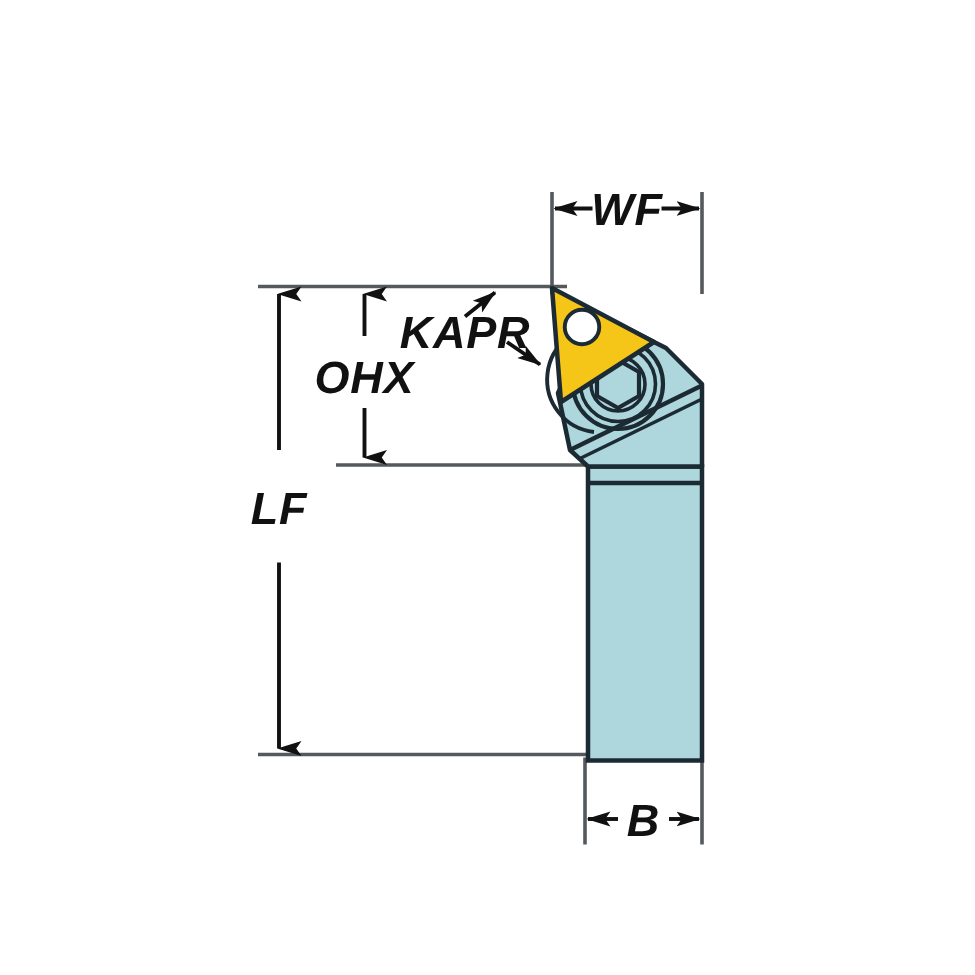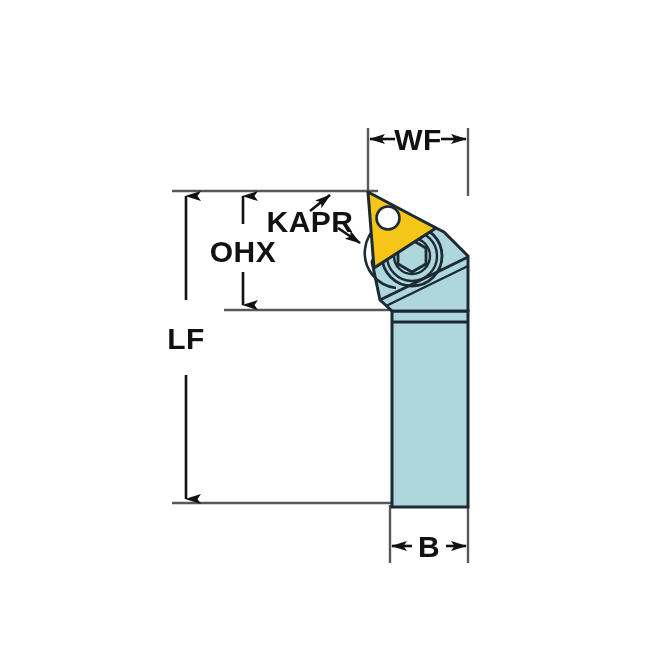--- a/index.html
+++ b/index.html
@@ -14,20 +14,21 @@
     font-family: "Liberation Sans", sans-serif;
     position: relative;
     overflow: hidden;
   }
   #diagram-root {
     position: absolute;
     top: 0;
     left: 0;
     width: 650px;
     height: 650px;
+    font-style: italic;
   }
   svg#tool-drawing {
     display: block;
     width: 650px;
     height: 650px;
   }
   .dim-label {
     font-family: "Liberation Sans", sans-serif;
     font-size: 30px;
     font-weight: 700;

